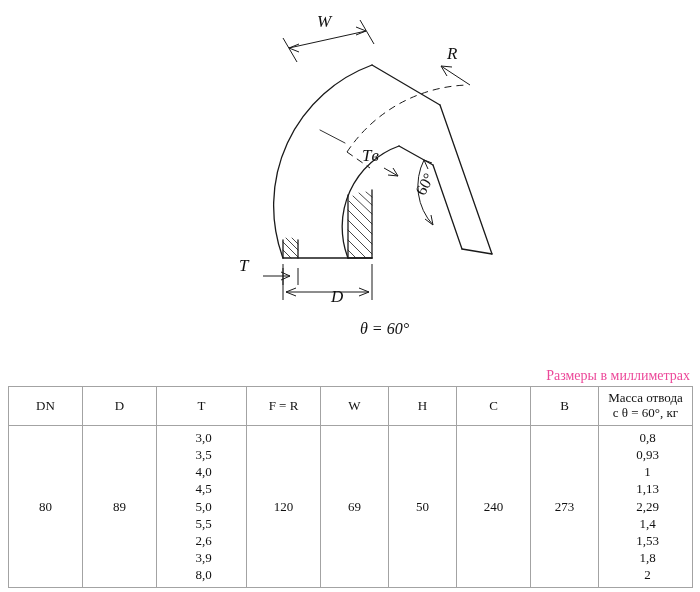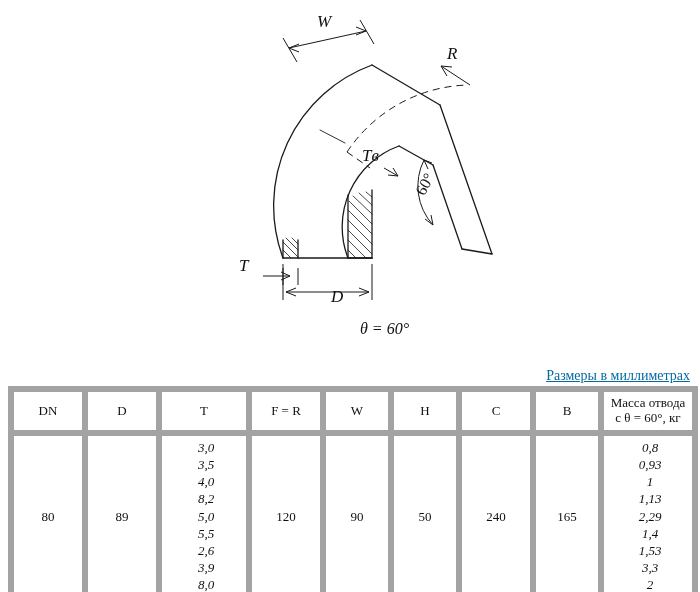--- a/index.html
+++ b/index.html
@@ -33,52 +33,50 @@
     color: #111111;
     white-space: nowrap;
   }
   .lbl.upright { font-style: normal; }
   #units {
     position: absolute;
     right: 10px;
     top: 368px;
     font-family: "Liberation Serif", serif;
     font-size: 14px;
-    color: #0369a1;
-    text-decoration: underline;
+    color: #ec4899;
   }
   #table-wrap {
     position: absolute;
     left: 8px;
     top: 386px;
     width: 684px;
   }
   table.dims {
     border-collapse: collapse;
     width: 684px;
     table-layout: fixed;
     font-family: "Liberation Serif", serif;
     font-size: 13px;
     color: #111111;
   }
   table.dims th, table.dims td {
-    border: 6px solid #a3a3a3;
+    border: 1px solid #a3a3a3;
     text-align: center;
     vertical-align: middle;
     padding: 2px 2px;
     font-weight: normal;
   }
   table.dims thead th {
     height: 34px;
     line-height: 1.15;
   }
   table.dims td.stack {
     padding: 3px 2px 4px 6px;
     line-height: 1.32;
-    font-style: italic;
   }
   .stack div { }
 </style>
 </head>
 <body>
 
 <div id="drawing">
 
   <svg width="700" height="380" viewBox="0 0 700 380" xmlns="http://www.w3.org/2000/svg">
     <g fill="none" stroke="#1a1a1a" stroke-width="1.3" stroke-linecap="round" stroke-linejoin="round">
@@ -217,39 +215,39 @@
       </tr>
     </thead>
     <tbody>
       <tr>
         <td>80</td>
         <td>89</td>
         <td class="stack">
             <div>3,0</div>
             <div>3,5</div>
             <div>4,0</div>
-            <div>8,2</div>
+            <div>4,5</div>
             <div>5,0</div>
             <div>5,5</div>
             <div>2,6</div>
             <div>3,9</div>
             <div>8,0</div>
           </td>
         <td>120</td>
-        <td>90</td>
+        <td>69</td>
         <td>50</td>
         <td>240</td>
-        <td>165</td>
+        <td>273</td>
         <td class="stack">
             <div>0,8</div>
             <div>0,93</div>
             <div>1</div>
             <div>1,13</div>
             <div>2,29</div>
             <div>1,4</div>
             <div>1,53</div>
-            <div>3,3</div>
+            <div>1,8</div>
             <div>2</div>
           </td>
       </tr>
     </tbody>
   </table>
 </div>
 
 </body></html>

